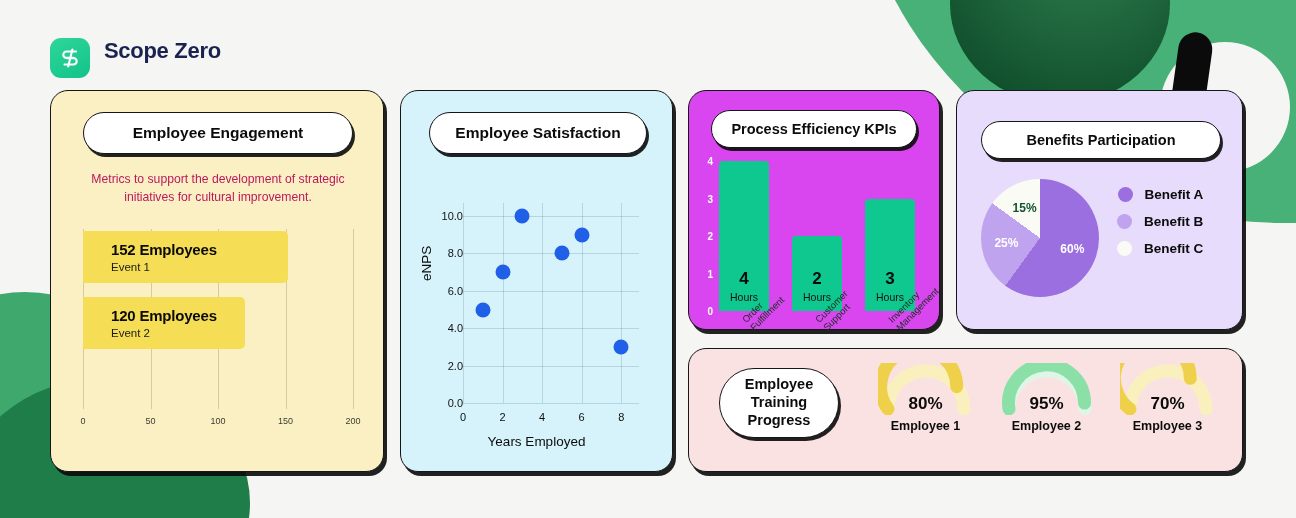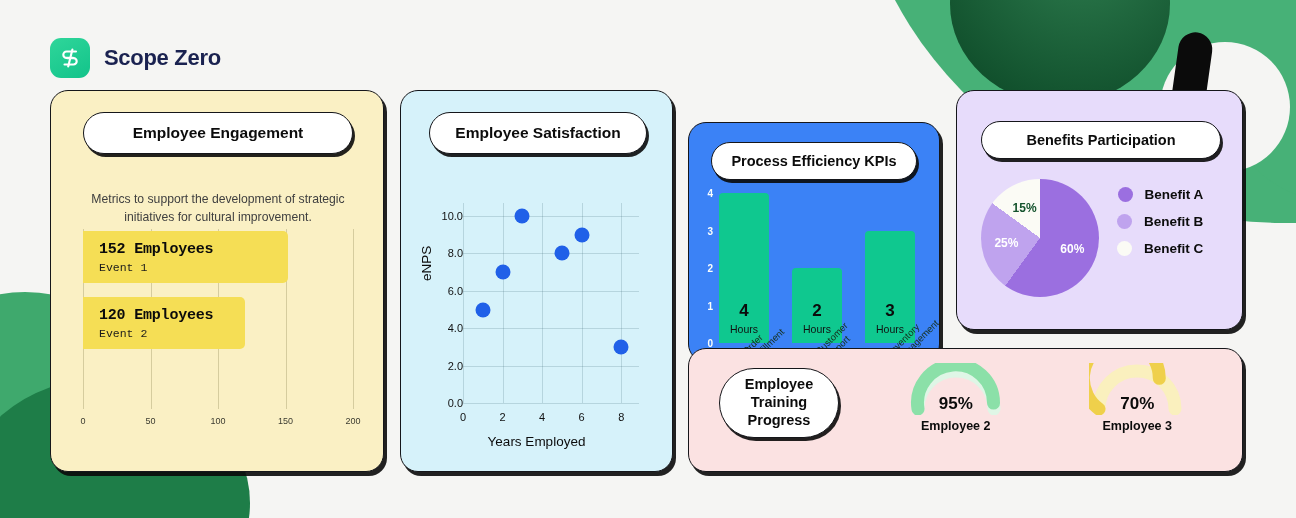--- a/index.html
+++ b/index.html
@@ -40,21 +40,21 @@
   .deco-bl-light {
     top: 292px; left: -120px; width: 290px; height: 290px;
     background: #3FA96D; border-radius: 50%;
   }
   .deco-bl-dark {
     top: 378px; left: -40px; width: 290px; height: 250px;
     background: #1E7D48; border-radius: 50%;
   }
 
   
-  .header { position: absolute; top: 38px; left: 50px; display: flex; align-items: center; gap: 14px; }
+  .header { position: absolute; top: 38px; left: 50px; display: flex; gap: 14px; }
   .logo-box {
     width: 40px; height: 40px; border-radius: 11px;
     background: linear-gradient(150deg, #2FD69A 0%, #12C38A 100%);
     display: flex; align-items: center; justify-content: center;
   }
   .brand-name { font-size: 22px; font-weight: bold; color: #1A2250; letter-spacing: -0.3px; }
 
   
   .card {
     position: absolute;
@@ -70,30 +70,29 @@
     display: flex; align-items: center; justify-content: center;
     text-align: center;
     font-weight: bold; color: #0C0C0C;
   }
 
   
   #card-engagement { left: 50px; top: 90px; width: 334px; height: 382px; background: #FAF0C4; }
   #card-engagement .pill { position: absolute; left: 32px; top: 21px; width: 270px; height: 42px; font-size: 15.5px; }
   .eng-desc {
     position: absolute; left: 26px; top: 80px; width: 282px;
-    font-size: 12.2px; line-height: 1.45; text-align: center; color: #404040; margin-top: 20px;
+    font-size: 12.2px; line-height: 1.45; text-align: center; color: #be185d;
   }
   .eng-chart { position: absolute; left: 32px; top: 138px; width: 270px; height: 180px; }
   .eng-gridline { position: absolute; top: 0; bottom: 0; width: 1px; background: rgba(120,110,60,0.28); }
   .eng-bar {
     position: absolute; height: 52px; background: #F5DE55;
     border-radius: 0 5px 5px 0; left: 0;
     display: flex; flex-direction: column; justify-content: center;
-    padding-left: 16px;
-    font-family: Liberation Mono, monospace;
+    padding-left: 28px;
   }
   .eng-bar .b-val { font-size: 15px; font-weight: bold; color: #0B0B0B; letter-spacing: -0.2px; }
   .eng-bar .b-lab { font-size: 11.5px; color: #1B1B1B; margin-top: 3px; }
   .eng-axis { position: absolute; left: 32px; top: 325px; width: 270px; height: 16px; }
   .eng-tick { position: absolute; font-size: 9px; color: #3B3B30; transform: translateX(-50%); }
 
   
   #card-satisfaction { left: 400px; top: 90px; width: 273px; height: 382px; background: #D6F2FA; }
   #card-satisfaction .pill { position: absolute; left: 28px; top: 21px; width: 218px; height: 42px; font-size: 15.5px; }
   .sc-plot { position: absolute; left: 62px; top: 112px; width: 176px; height: 200px; }
@@ -103,21 +102,21 @@
   .sc-dot { position: absolute; width: 15px; height: 15px; border-radius: 50%; background: #2060E8; transform: translate(-50%, -50%); }
   .sc-ylab { position: absolute; right: 100%; font-size: 11px; color: #101010; transform: translateY(-50%); white-space: nowrap; }
   .sc-xlab { position: absolute; top: 100%; margin-top: 8px; font-size: 11px; color: #101010; transform: translateX(-50%); }
   .sc-axis-y {
     position: absolute; left: 18px; top: 190px; font-size: 13.5px; color: #0C0C0C;
     transform: rotate(-90deg); transform-origin: left top; white-space: nowrap;
   }
   .sc-axis-x { position: absolute; left: 0; right: 0; top: 343px; text-align: center; font-size: 13.5px; color: #0C0C0C; }
 
   
-  #card-kpi { left: 688px; top: 90px; width: 252px; height: 240px; background: #3b82f6; margin-top: 32px; }
+  #card-kpi { left: 688px; top: 90px; width: 252px; height: 240px; background: #d946ef; }
   #card-kpi .pill { position: absolute; left: 22px; top: 19px; width: 206px; height: 38px; font-size: 14.5px; }
   .kpi-plot { position: absolute; left: 30px; top: 70px; width: 196px; height: 150px; }
   .kpi-ytick { position: absolute; right: 100%; margin-right: 6px; font-size: 10px; color: #FBFEFC; font-weight: bold; transform: translateY(-50%); }
   .kpi-bar {
     position: absolute; bottom: 0; background: #0FC88F; border-radius: 4px 4px 0 0;
     display: flex; flex-direction: column; align-items: center; justify-content: flex-end; padding-bottom: 8px;
   }
   .kpi-bar .k-val { font-size: 17px; font-weight: bold; color: #0B0B0B; }
   .kpi-bar .k-unit { font-size: 10.5px; color: #111; margin-top: 2px; }
   .kpi-xlab {
@@ -297,20 +296,27 @@
 
   <div class="card" id="card-training">
     <div class="pill" id="training-pill">
         <div>Employee</div>
         <div>Training</div>
         <div>Progress</div>
       </div>
     <div class="gauges" id="gauges">
         <div class="gauge">
           <div class="gauge-svg"><svg width="96" height="52" viewBox="0 0 96 52" aria-hidden="true">
+              <path d="M10.0 46.0 A38 38 0 0 1 86.0 46.0" fill="none" stroke="#FAF0BE" stroke-width="13" stroke-linecap="round"></path>
+              <path d="M10.0 46.0 A38 38 0 1 1 78.7 23.7" fill="none" stroke="#EFD04B" stroke-width="13" stroke-linecap="round"></path>
+            </svg><div class="gauge-pct">80%</div></div>
+          <div class="gauge-name">Employee 1</div>
+        </div>
+        <div class="gauge">
+          <div class="gauge-svg"><svg width="96" height="52" viewBox="0 0 96 52" aria-hidden="true">
               <path d="M10.0 46.0 A38 38 0 0 1 86.0 46.0" fill="none" stroke="#DFF6E6" stroke-width="13" stroke-linecap="round"></path>
               <path d="M10.0 46.0 A38 38 0 1 1 85.5 40.1" fill="none" stroke="#8BE0A8" stroke-width="13" stroke-linecap="round"></path>
             </svg><div class="gauge-pct">95%</div></div>
           <div class="gauge-name">Employee 2</div>
         </div>
         <div class="gauge">
           <div class="gauge-svg"><svg width="96" height="52" viewBox="0 0 96 52" aria-hidden="true">
               <path d="M10.0 46.0 A38 38 0 0 1 86.0 46.0" fill="none" stroke="#FAF0BE" stroke-width="13" stroke-linecap="round"></path>
               <path d="M10.0 46.0 A38 38 0 1 1 70.3 15.3" fill="none" stroke="#EFD04B" stroke-width="13" stroke-linecap="round"></path>
             </svg><div class="gauge-pct">70%</div></div>

